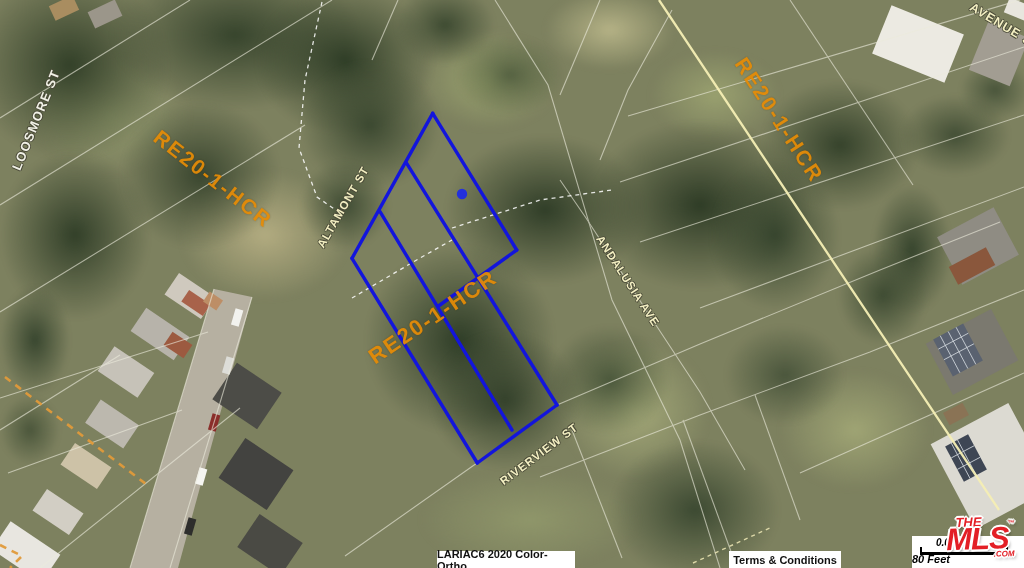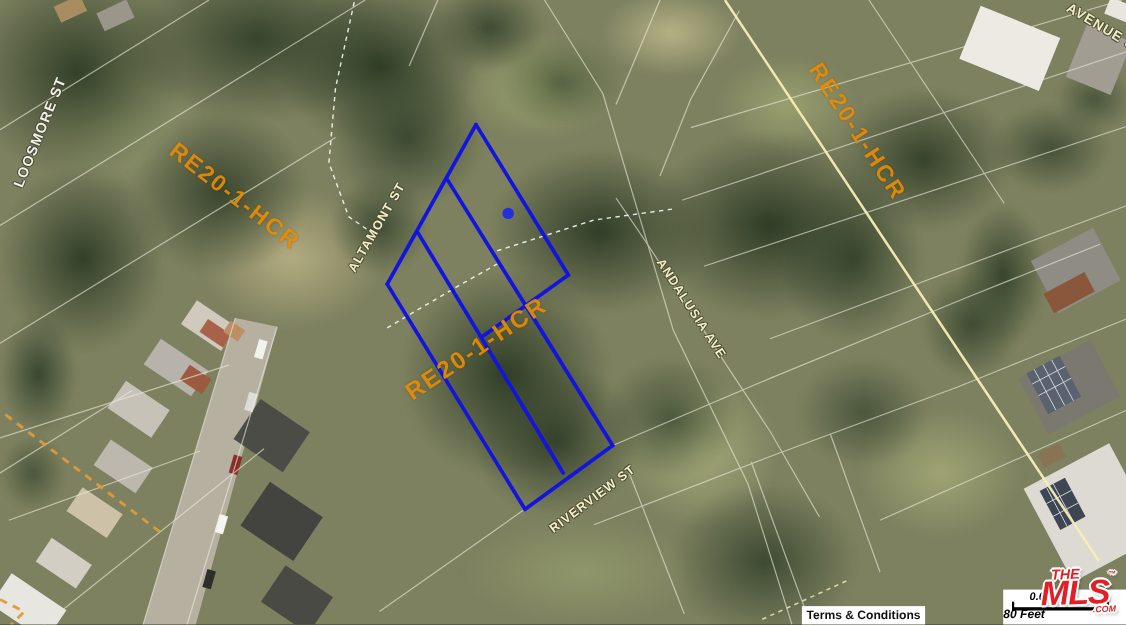--- a/index.html
+++ b/index.html
@@ -175,20 +175,21 @@
   <span class="maplabel street" style="left:36px;top:120px;transform:translate(-50%,-50%) rotate(-68deg);color:#f1f1e6;font-size:13px;">LOOSMORE ST</span>
   <span class="maplabel street" style="left:343px;top:207px;transform:translate(-50%,-50%) rotate(-60deg);">ALTAMONT ST</span>
   <span class="maplabel street" style="left:628px;top:281px;transform:translate(-50%,-50%) rotate(57deg);">ANDALUSIA AVE</span>
   <span class="maplabel street" style="left:539px;top:454px;transform:translate(-50%,-50%) rotate(-37deg);">RIVERVIEW ST</span>
   <span class="maplabel street" style="left:1004px;top:26px;transform:translate(-50%,-50%) rotate(31deg);font-size:12.5px;">AVENUE 37</span>
 
   <span class="maplabel zone" style="left:213px;top:179px;transform:translate(-50%,-50%) rotate(38deg);">RE20-1-HCR</span>
   <span class="maplabel zone" style="left:433px;top:317px;transform:translate(-50%,-50%) rotate(-34deg);font-size:22px;">RE20-1-HCR</span>
   <span class="maplabel zone" style="left:779px;top:120px;transform:translate(-50%,-50%) rotate(57deg);">RE20-1-HCR</span>
 
+  <div class="bar" style="left:437px;top:551px;width:138px;height:17px;">LARIAC6 2020 Color-Ortho</div>
   <div class="bar" style="left:729px;top:551px;width:112px;height:17px;">Terms &amp; Conditions</div>
 
   <div id="scalebox">
     <span id="scaleval">0.0</span>
     <div id="scalebar"></div>
     <span id="scalefeet">80 Feet</span>
   </div>
 
   <div id="mlslogo">
     <span class="redtxt" style="left:10px;top:2px;font-size:13px;">THE</span>

